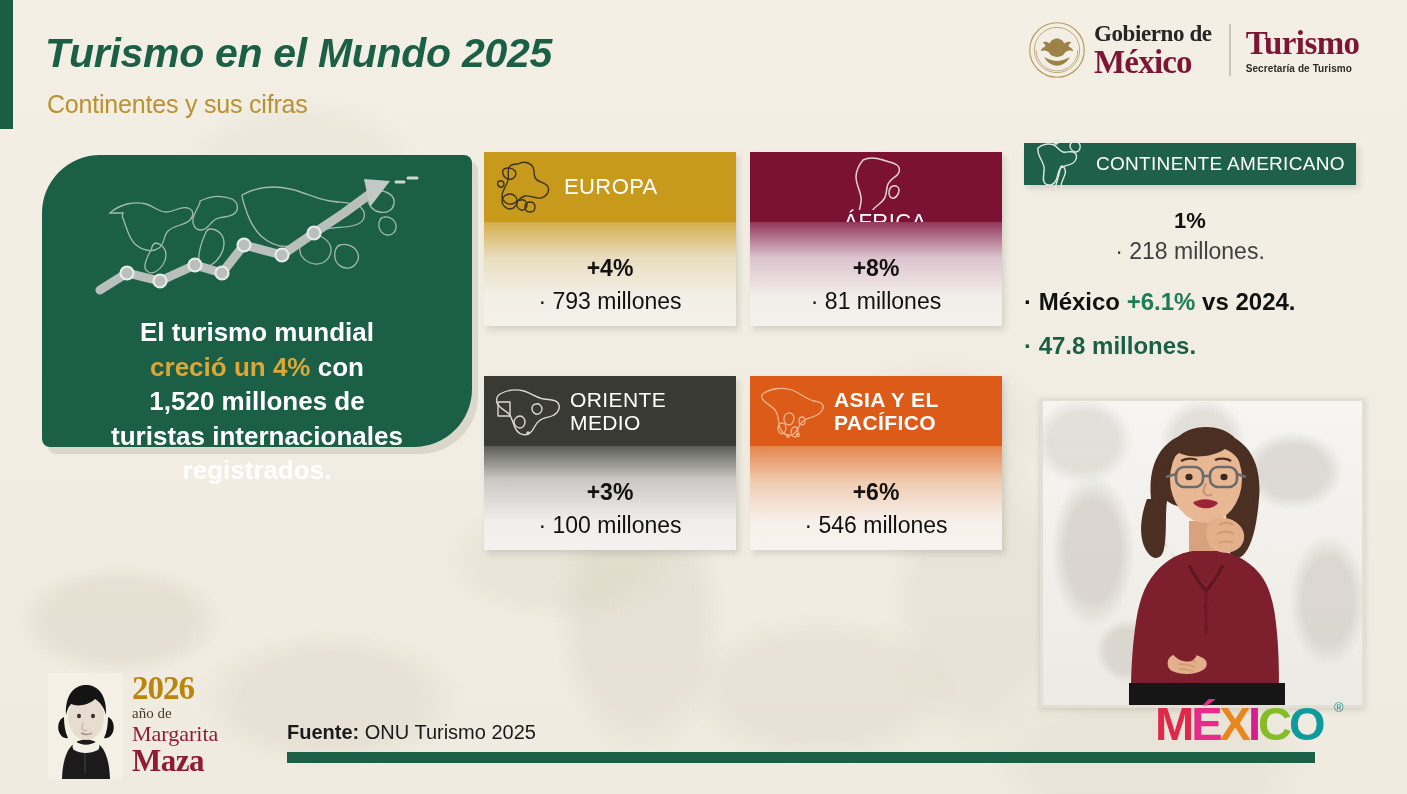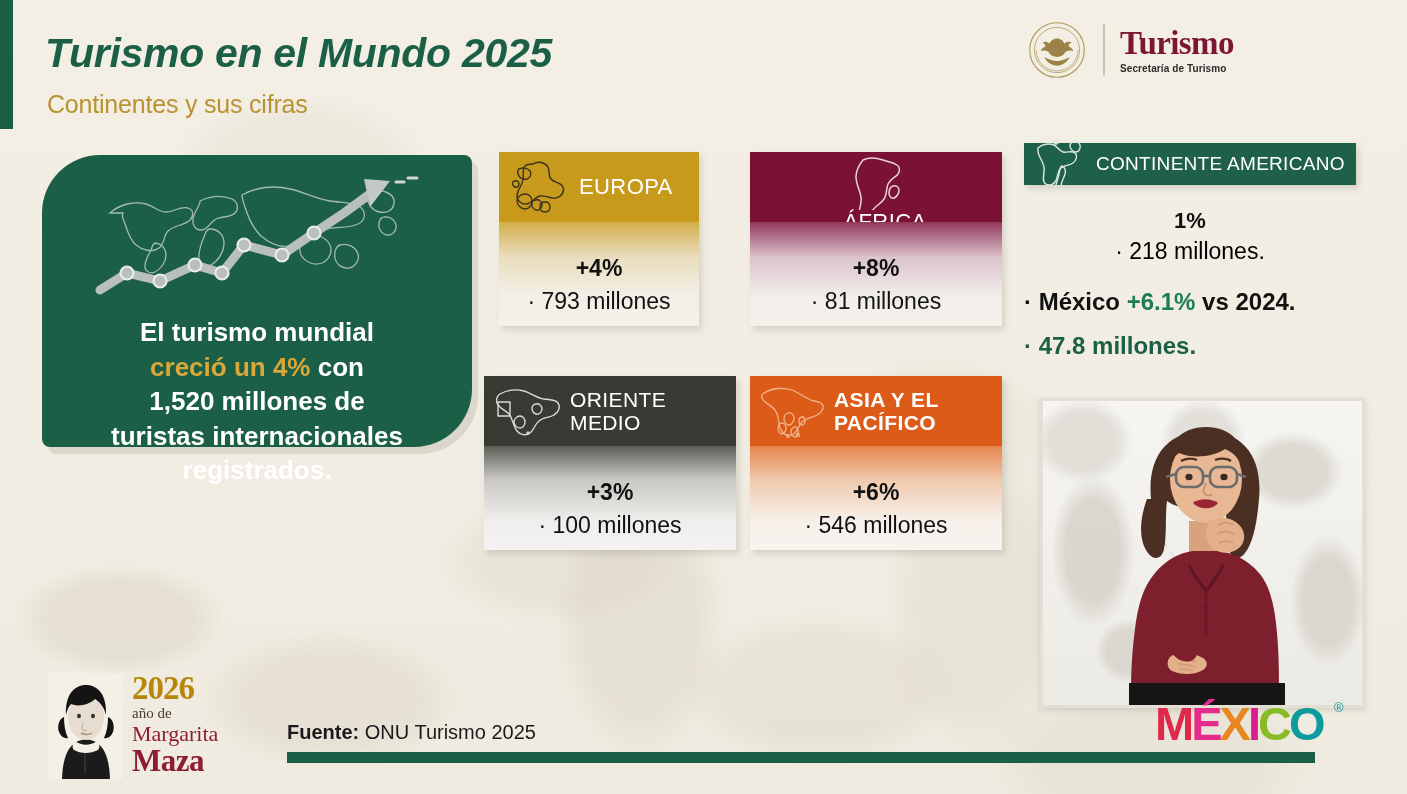--- a/index.html
+++ b/index.html
@@ -69,21 +69,21 @@
   .cont-card { position:absolute; box-shadow:3px 4px 6px rgba(120,115,100,.22); }
   .cont-head { display:flex; align-items:center; height:70px; padding-left:8px; }
   .cont-head .map-ico { flex:0 0 auto; }
   .cont-head .cont-label {
     color:#fff; font-size:22px; letter-spacing:.4px; margin-left:10px; line-height:1.1;
   }
   .cont-body { position:relative; height:104px; text-align:center; }
   .cont-pct { position:absolute; left:0; right:0; top:33px; font-size:23px; font-weight:bold; color:#111; }
   .cont-val { position:absolute; left:0; right:0; top:66px; font-size:23px; color:#111; }
 
-  #card-europa   { left:484px; top:152px; width:200px;margin-left:15px; }
+  #card-europa   { left:484px; top:152px; width:252px; }
   #card-africa   { left:750px; top:152px; width:252px; }
   #card-oriente  { left:484px; top:376px; width:252px; }
   #card-asia     { left:750px; top:376px; width:252px; }
 
   #card-europa  .cont-head { background:#c79a1b; }
   #card-europa  .cont-body { background:linear-gradient(#d4ae4a 0%, #e8ddbe 34%, #f3efe6 70%, #f4f1e9 100%); }
   #card-africa  .cont-head { background:#7b1233;flex-direction:column; }
   #card-africa  .cont-body { background:linear-gradient(#92375a 0%, #dcc3cd 34%, #f2eeea 72%, #f4f1ed 100%); }
   #card-oriente .cont-head { background:#3a3a34; }
   #card-oriente .cont-body { background:linear-gradient(#5d5d57 0%, #c9c8c4 32%, #efeeec 72%, #f3f2f0 100%); }
@@ -94,21 +94,21 @@
   #card-oriente .cont-label { font-size:21px; }
 
   
   #americas-head {
     position:absolute; left:1024px; top:143px; width:332px; height:42px;
     background:#1e6049; display:flex; align-items:center; padding-left:8px;
     box-shadow:3px 4px 6px rgba(120,115,100,.22);
   }
   #americas-head .cont-label { color:#fff; font-size:19px; letter-spacing:.3px; margin-left:8px; }
   #americas-pct { position:absolute; left:1024px; top:208px; width:332px; text-align:center; font-size:22px; font-weight:bold; color:#111; }
-  #americas-val { position:absolute; left:1024px; top:238px; width:332px; text-align:center; font-size:23px; color:#000000; }
+  #americas-val { position:absolute; left:1024px; top:238px; width:332px; text-align:center; font-size:23px; color:#404040; }
   #mexico-line {
     position:absolute; left:1024px; top:288px; width:345px;
     font-size:24px; font-weight:bold; color:#111;
   }
   #mexico-line2 {
     position:absolute; left:1024px; top:332px; width:345px;
     font-size:24px; font-weight:bold; color:#1b6046;
   }
   .green-txt { color:#1e7c58; }
 
@@ -164,20 +164,24 @@
     <circle cx="50" cy="50" r="39" fill="none" stroke="#b59a5e" stroke-width="1.4"></circle>
     <g fill="#9c8247">
       <path d="M50 30c6 0 11 4 13 9 3-3 8-4 12-2-3 1-5 4-5 7 4 1 7 4 8 8-5-2-10-1-14 2-2 5-8 8-14 8s-12-3-14-8c-4-3-9-4-14-2 1-4 4-7 8-8 0-3-2-6-5-7 4-2 9-1 12 2 2-5 7-9 13-9z"></path>
       <path d="M28 62c8 5 16 7 22 7s14-2 22-7c-4 9-13 15-22 15s-18-6-22-15z"></path>
       <ellipse cx="50" cy="46" rx="4" ry="6"></ellipse>
     </g>
     <g fill="none" stroke="#9c8247" stroke-width="1">
       <path d="M14 50a36 36 0 0 0 72 0"></path>
     </g>
   </svg>
+  <div id="gov-text">
+    <div id="gov-line1">Gobierno de</div>
+    <div id="gov-line2">México</div>
+  </div>
   <div id="gov-divider"></div>
   <div id="dep-text">
     <div id="dep-line1">Turismo</div>
     <div id="dep-line2">Secretaría de Turismo</div>
   </div>
 </div>
 
 <div id="world-panel">
   <svg id="world-map-icon" width="330" height="135" viewBox="0 0 330 135">
     <g fill="none" stroke="#cfd8d2" stroke-width="1.3" opacity=".75">

